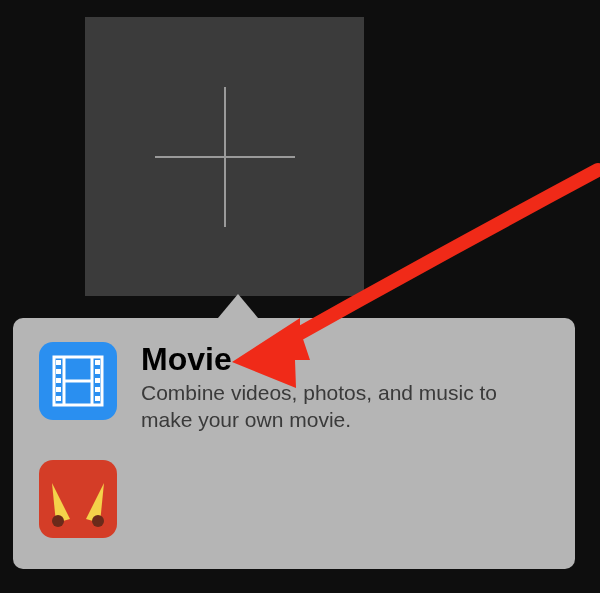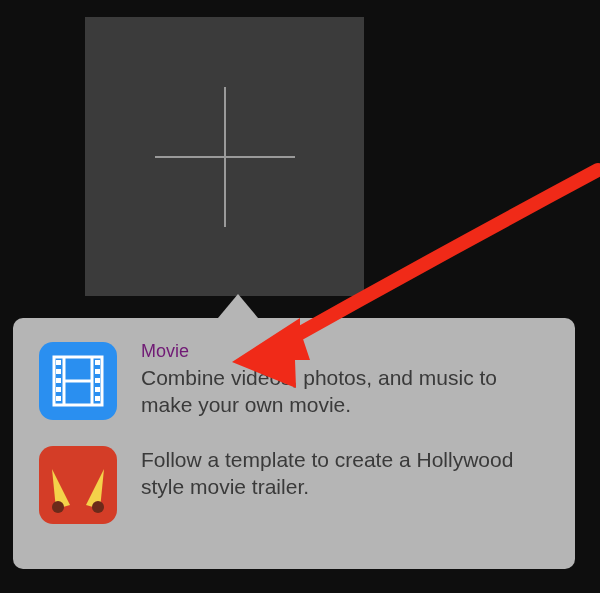--- a/index.html
+++ b/index.html
@@ -65,23 +65,23 @@
     margin-right: 24px;
     display: flex;
     align-items: center;
     justify-content: center;
   }
   .icon-movie { background: #2a8ff0; }
   .icon-trailer { background: #d43d27; }
 
   .row-text { flex: 1; padding-top: 0px; }
   .row-title {
-    font-size: 18px;
-    font-weight: 400;
-    color: #701a75;
+    font-size: 32px;
+    font-weight: 700;
+    color: #000000;
     line-height: 1.1;
     margin-bottom: 2px;
   }
   .row-desc {
     font-size: 21px;
     line-height: 1.3;
     color: #3a3a3a;
   }
 
   .annotation-arrow {
@@ -137,21 +137,20 @@
       <svg width="60" height="60" viewBox="0 0 60 60">
 
         <polygon points="8,54 4,14 22,50" fill="#f4d24a"></polygon>
         <polygon points="52,54 56,14 38,50" fill="#f4d24a"></polygon>
 
         <circle cx="10" cy="52" r="6" fill="#6b2a1a"></circle>
         <circle cx="50" cy="52" r="6" fill="#6b2a1a"></circle>
       </svg>
     </div>
     <div class="row-text">
-      <div class="row-desc">Follow a template to create a Hollywood style movie trailer.</div>
     </div>
   </div>
 
 </div>
 
 <svg class="annotation-arrow" viewBox="0 0 600 593">
   <defs>
     <marker id="ah" markerWidth="14" markerHeight="14" refX="3" refY="7" orient="auto" markerUnits="strokeWidth">
       <path d="M0,0 L12,7 L0,14 L4,7 Z" fill="#f02a18"></path>
     </marker>

